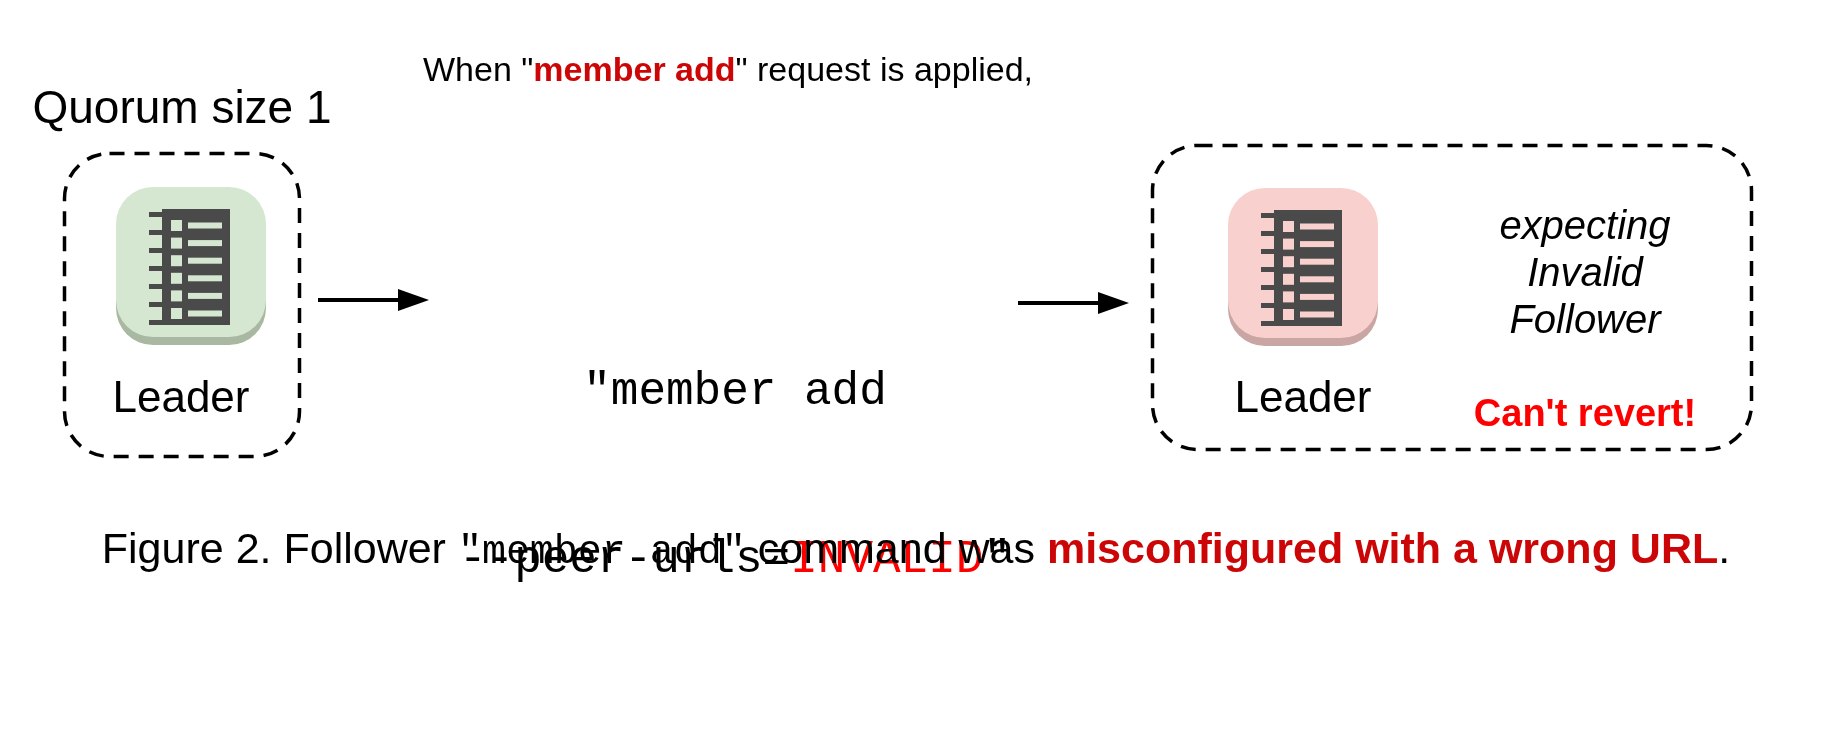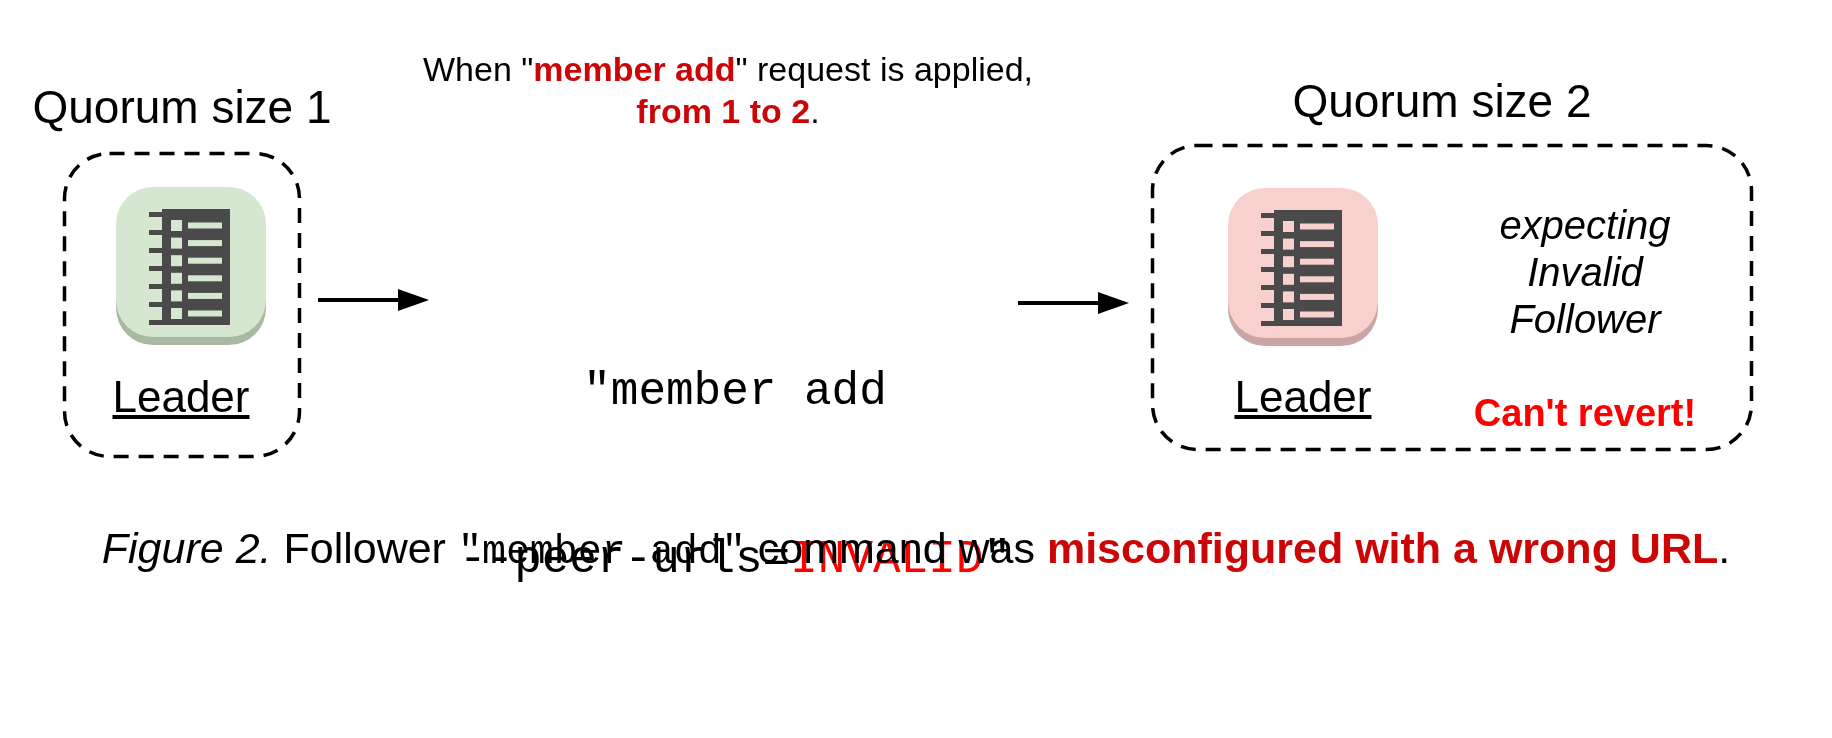--- a/index.html
+++ b/index.html
@@ -3,27 +3,27 @@
 <meta charset="utf-8">
 <style>
   html,body{margin:0;padding:0;background:#ffffff;}
   #canvas{
     position:relative;width:1832px;height:634px;background:#ffffff;overflow:hidden;
     font-family:"Liberation Sans", sans-serif;color:#000;
   }
   .abs{position:absolute;}
   .center{text-align:center;}
   .title{font-size:46px;letter-spacing:0px;}
-  .nodelabel{font-size:44px;text-decoration:underline;}
+  .nodelabel{font-size:44px;}
   .note{font-size:34px;line-height:42px;}
   .redbold{color:var(--red-bold,#cc0000);font-weight:bold;}
   .brightred{color:var(--red-bright,#ff0000);}
   .mono{font-family:"Liberation Mono", monospace;}
   .cmd{font-size:46px;line-height:56px;white-space:pre;}
-  .italic{font-style:italic;}
+  .italic{}
   .expect{font-size:40px;line-height:47px;font-style:italic;}
   .warn{font-size:38px;font-weight:bold;color:var(--red-bright,#ff0000);}
   .caption{font-size:43px;line-height:53px;}
   .caption .mono{font-size:0.93em;}
   svg{display:block;}
 </style>
 </head>
 <body>
 
 <div id="canvas">
@@ -62,39 +62,37 @@
         <rect x="55" y="121" width="11" height="11"></rect>
           <rect x="72" y="123.5" width="34" height="6"></rect>
       </g>
     </g>
   </svg>
 
   <div class="abs center nodelabel" style="left:64px;top:372px;width:234px;">Leader</div>
 
   <div class="abs center note" style="left:308px;top:48px;width:840px;">
     <div><span>When "</span><span class="redbold">member add</span><span>" request is applied,</span></div>
-    <div><span class="redbold">from 1 to 2</span><span>.</span></div>
   </div>
 
   <svg class="abs" style="left:316px;top:284px;" width="115" height="32" viewBox="0 0 115 32">
     <line x1="2" y1="16" x2="84" y2="16" stroke="var(--line-black,#000)" stroke-width="4"></line>
     <polygon points="82,5 113,16 82,27" fill="var(--line-black,#000)"></polygon>
   </svg>
 
   <div class="abs center mono cmd" style="left:435px;top:252px;width:600px;">
     <div>"member add</div>
     <div><span>--peer-urls=</span><span class="brightred">INVALID</span><span>"</span></div>
   </div>
 
   <svg class="abs" style="left:1016px;top:287px;" width="115" height="32" viewBox="0 0 115 32">
     <line x1="2" y1="16" x2="84" y2="16" stroke="var(--line-black,#000)" stroke-width="4"></line>
     <polygon points="82,5 113,16 82,27" fill="var(--line-black,#000)"></polygon>
   </svg>
 
-  <div class="abs center title" style="left:1292px;top:74px;width:300px;">Quorum size 2</div>
 
   <svg class="abs" style="left:1150px;top:143px;" width="604" height="309" viewBox="0 0 604 309">
     <rect x="2.5" y="2.5" width="599" height="304" rx="45" fill="none" stroke="#000" stroke-width="3.5" stroke-dasharray="15 10"></rect>
   </svg>
 
   <svg class="abs" style="left:1228px;top:188px;" width="150" height="160" viewBox="0 0 150 160">
     <rect x="0" y="8" width="150" height="150" rx="37" fill="var(--tile-pink-edge,#c9a5a3)"></rect>
     <rect x="0" y="0" width="150" height="150" rx="37" fill="var(--tile-pink,#f8d0cd)"></rect>
     <g>
       <rect x="46" y="22" width="68" height="116" fill="var(--glyph-ink,#4a4a4a)"></rect>

